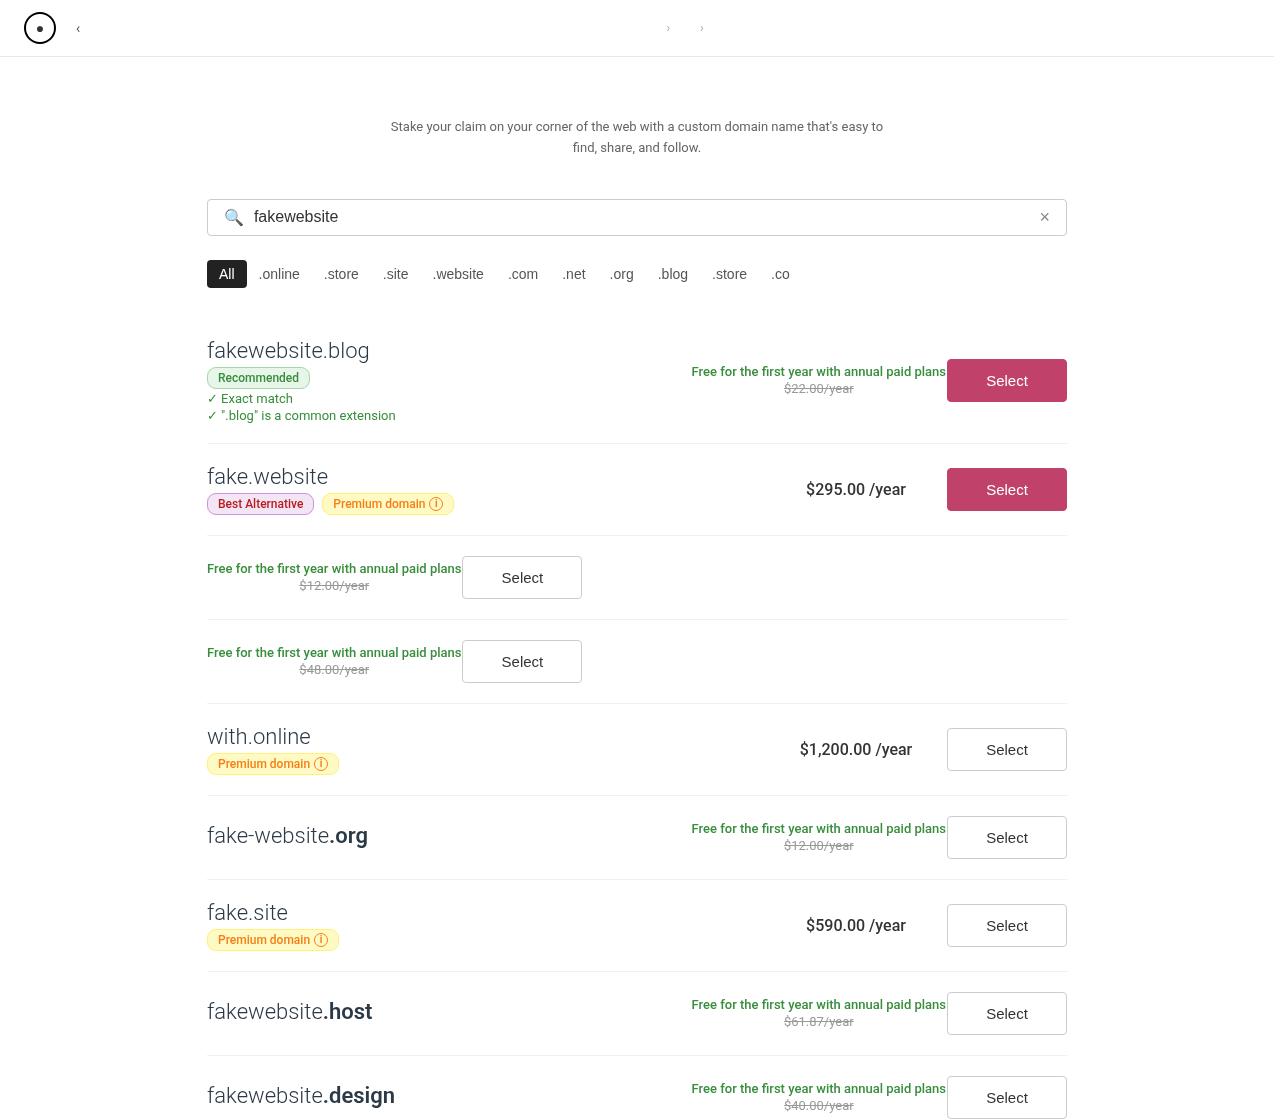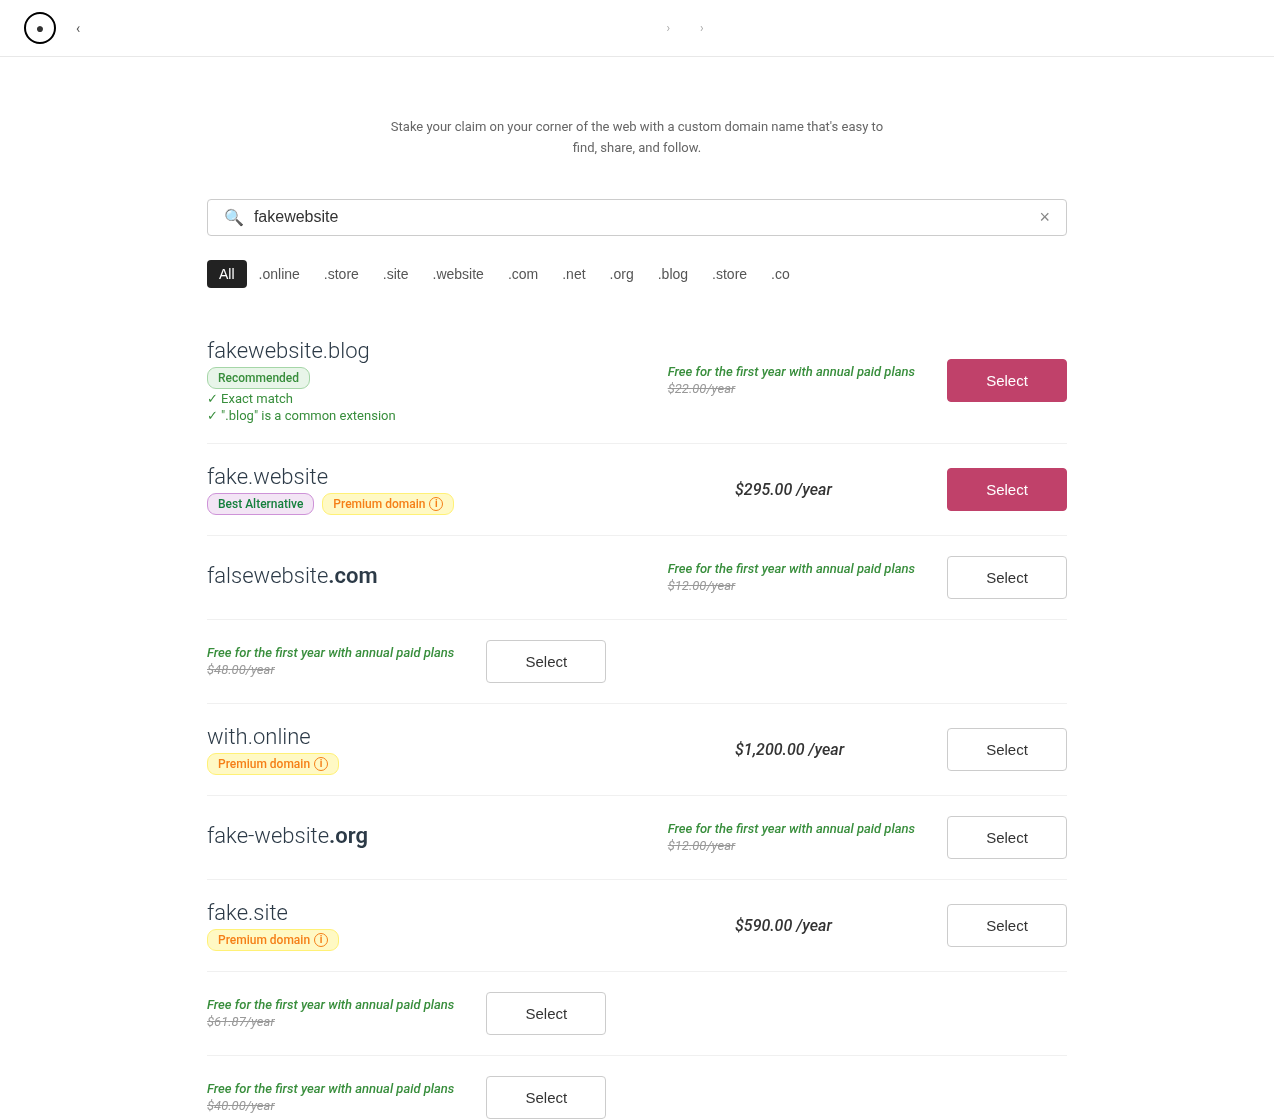--- a/index.html
+++ b/index.html
@@ -114,43 +114,43 @@
     }
 
     
     .domain-list { display: flex; flex-direction: column; }
 
     .domain-row {
       display: flex;
       align-items: center;
       padding: 20px 0;
       border-bottom: 1px solid #f0f0f0;
-      gap: 32px;
+      gap: 1px;
     }
     .domain-info { flex: 1; }
     .domain-name {
       font-size: 22px;
       font-weight: 300;
       color: #2c3a47;
       margin-bottom: 4px;
     }
     .domain-name strong { font-weight: 600; }
     .badges { display: flex; gap: 8px; align-items: center; flex-wrap: wrap; margin-top: 4px; }
     .badge {
       padding: 3px 10px;
       border-radius: 9px;
       font-size: 12px;
       font-weight: 500;
     }
     .badge-recommended { background: #e8f5e9; color: #388e3c; border: 1px solid #a5d6a7; }
-    .badge-best-alt { background: #f3e5f5; color: #15803d; border: 1px solid #ce93d8; }
+    .badge-best-alt { background: #f3e5f5; color: #b91c1c; border: 1px solid #ce93d8; }
     .badge-premium { background: #fff9c4; color: #f57f17; border: 1px solid #fff176; display: flex; gap: 4px; }
     .domain-meta { font-size: 13px; color: #555; margin-top: 2px; }
 
-    .pricing { text-align: left; min-width: 180px; font-style: italic; }
+    .pricing { text-align: center; min-width: 180px; }
     .free-text { color: #388e3c; font-size: 13px; font-weight: 500; margin-bottom: 2px; }
     .original-price { color: #999; font-size: 13px; text-decoration: line-through; }
     .current-price { color: #333; font-size: 16px; font-weight: 500; }
 
     .select-btn {
       padding: 12px 32px;
       border-radius: 4px;
       font-size: 15px;
       font-weight: 500;
       cursor: pointer;
@@ -242,23 +242,20 @@
             <span class="badge badge-best-alt">Best Alternative</span>
             <span class="badge badge-premium">Premium domain <span style="display:inline-flex;align-items:center;justify-content:center;width:14px;height:14px;border-radius:50%;border:1.5px solid #f57f17;font-size:10px;font-weight:bold;">i</span></span>
           </div>
         </div>
         <div class="pricing">
           <div class="current-price">$295.00 /year</div>
         </div>
         <button class="select-btn primary">Select</button>
       </div>
       <div class="domain-row">
-        <div class="domain-info">
-          <div class="domain-name">falsewebsite<strong>.com</strong></div>
-        </div>
         <div class="pricing">
           <div class="free-text">Free for the first year with annual paid plans</div>
           <div class="original-price">$12.00/year</div>
         </div>
         <button class="select-btn">Select</button>
       </div>
       <div class="domain-row">
         <div class="pricing">
           <div class="free-text">Free for the first year with annual paid plans</div>
           <div class="original-price">$48.00/year</div>
@@ -293,27 +290,33 @@
           <div class="badges">
             <span class="badge badge-premium">Premium domain <span style="display:inline-flex;align-items:center;justify-content:center;width:14px;height:14px;border-radius:50%;border:1.5px solid #f57f17;font-size:10px;font-weight:bold;">i</span></span>
           </div>
         </div>
         <div class="pricing">
           <div class="current-price">$590.00 /year</div>
         </div>
         <button class="select-btn">Select</button>
       </div>
       <div class="domain-row">
+        <div class="domain-info">
+          <div class="domain-name">fakewebsite<strong>.host</strong></div>
+        </div>
         <div class="pricing">
           <div class="free-text">Free for the first year with annual paid plans</div>
           <div class="original-price">$61.87/year</div>
         </div>
         <button class="select-btn">Select</button>
       </div>
       <div class="domain-row">
+        <div class="domain-info">
+          <div class="domain-name">fakewebsite<strong>.design</strong></div>
+        </div>
         <div class="pricing">
           <div class="free-text">Free for the first year with annual paid plans</div>
           <div class="original-price">$40.00/year</div>
         </div>
         <button class="select-btn">Select</button>
       </div>
     </div>
 </main>
 
 </body></html>

